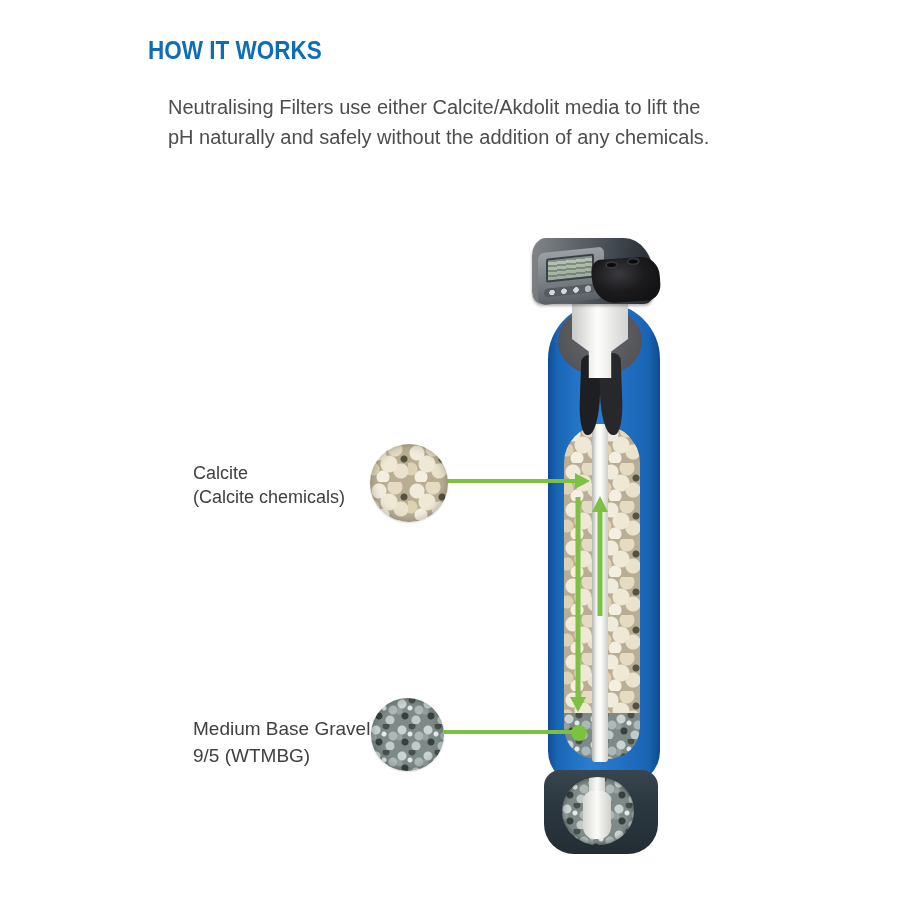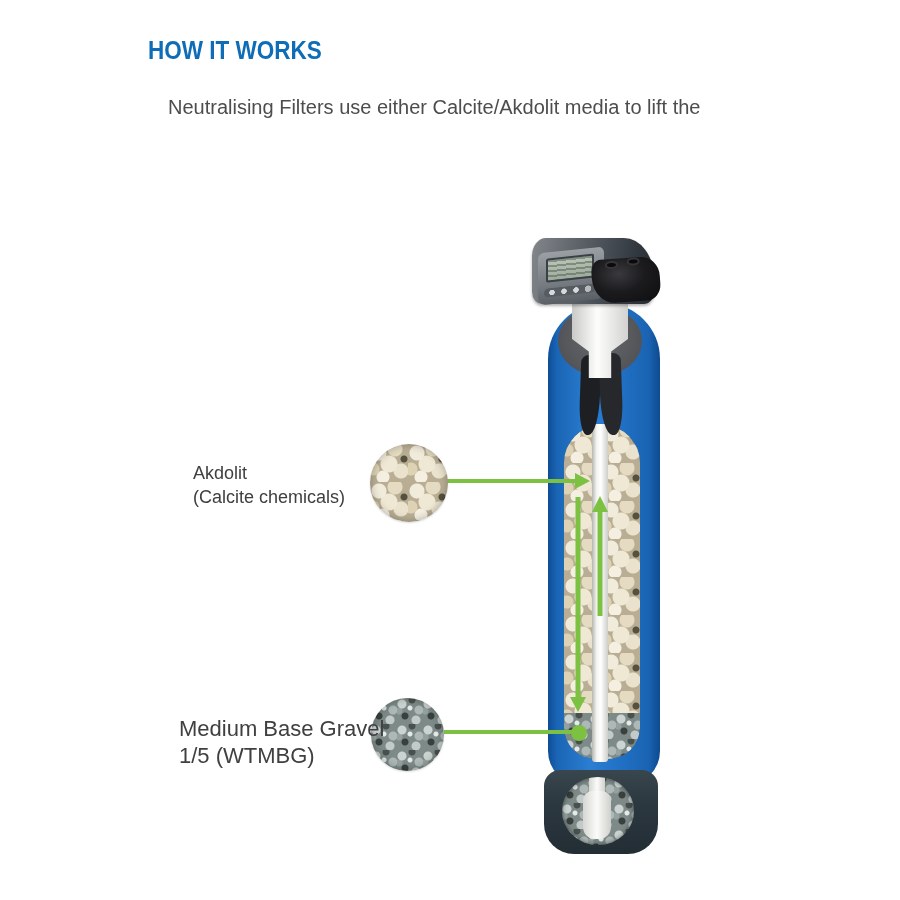--- a/index.html
+++ b/index.html
@@ -147,33 +147,34 @@
 
   
   .callout-circle {
     position:absolute; border-radius:50%;
     box-shadow:inset 0 0 8px rgba(0,0,0,.28), 0 1px 2px rgba(0,0,0,.15);
   }
   .calcite-circle { left:370px; top:444px; width:78px; height:78px; }
   .gravel-circle  { left:371px; top:698px; width:73px; height:73px; }
   .callout-label { position:absolute; color:#404040; }
   .calcite-label { left:193px; top:461px; font-size:18px; line-height:24px; }
-  .gravel-label  { left:179px; top:715px; font-size:22px; line-height:27px; }
+  .gravel-label  { left:193px; top:715px; font-size:19px; line-height:27px; }
 
   .arrows-overlay { position:absolute; left:0; top:0; width:900px; height:900px; pointer-events:none; }
 </style>
 </head>
 <body>
 
 <div class="page">
 
   <div class="headline">HOW IT WORKS</div>
 
   <div class="intro">
     <div>Neutralising Filters use either Calcite/Akdolit media to lift the</div>
+    <div>pH naturally and safely without the addition of any chemicals.</div>
   </div>
 
   <div class="diagram">
 
     <div class="tank"></div>
     <div class="neck-opening"></div>
 
     <div class="media-window">
       <div class="calcite-layer calcite-texture"></div>
       <div class="gravel-layer gravel-texture"></div>
@@ -212,22 +213,22 @@
         <polygon points="570,697 586,697 578,712" stroke="none"></polygon>
         <line x1="600" y1="616" x2="600" y2="510" stroke-width="5"></line>
         <polygon points="592,512 608,512 600,496" stroke="none"></polygon>
       </g>
     </svg>
 
     <div class="callout-circle calcite-circle calcite-texture"></div>
     <div class="callout-circle gravel-circle gravel-texture"></div>
 
     <div class="callout-label calcite-label">
-      <div>Akdolit</div>
+      <div>Calcite</div>
       <div>(Calcite chemicals)</div>
     </div>
     <div class="callout-label gravel-label">
       <div>Medium Base Gravel</div>
-      <div>1/5 (WTMBG)</div>
+      <div>9/5 (WTMBG)</div>
     </div>
 
   </div>
 </div>
 
 </body></html>

